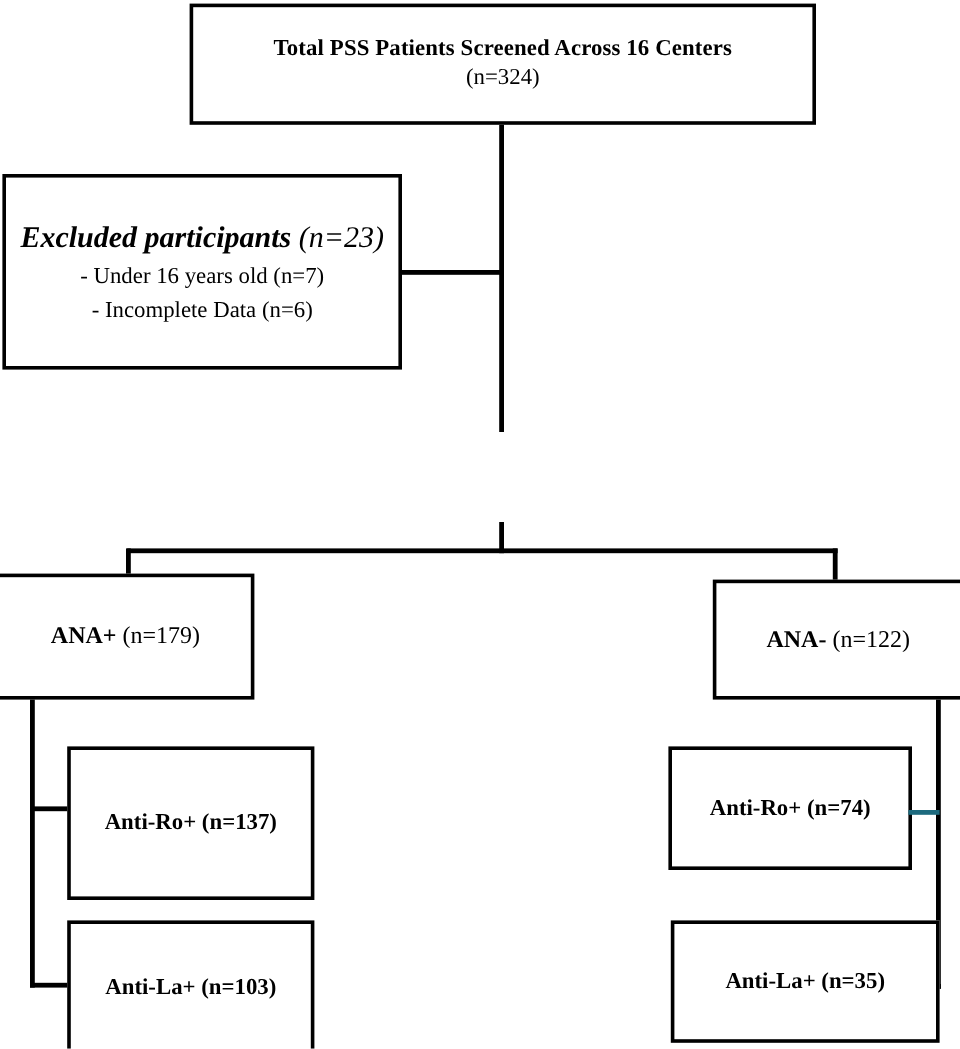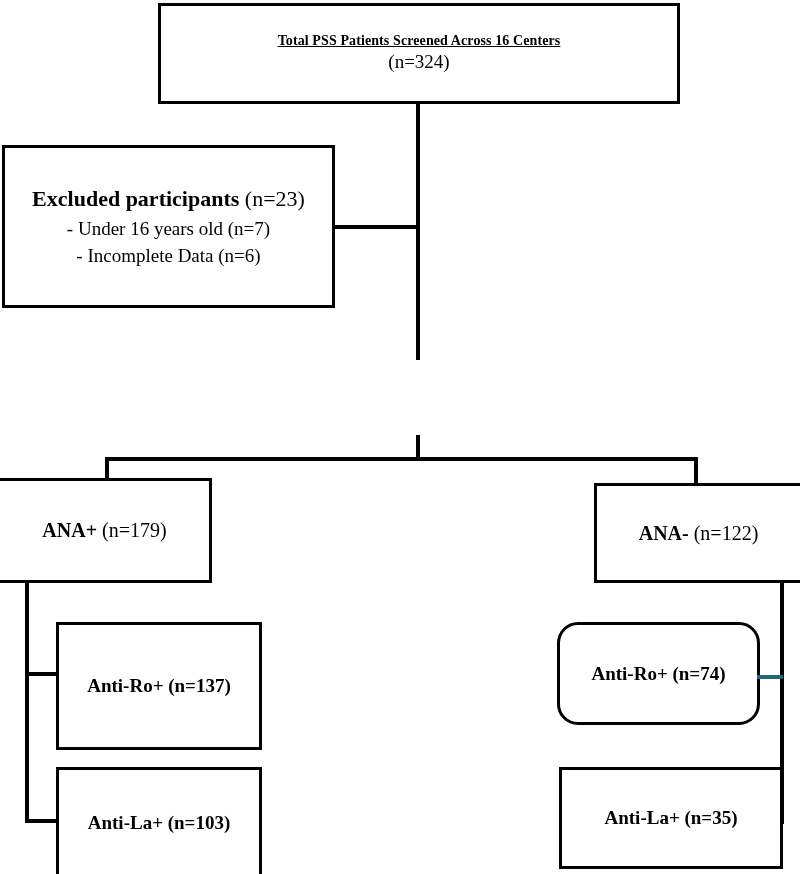--- a/index.html
+++ b/index.html
@@ -32,41 +32,41 @@
   .line {
     position: absolute;
     background: #000000;
     z-index: 1;
   }
   .line.teal {
     background: #1d6a7e;
     z-index: 4;
   }
   .ttl {
-    font-size: 14px;
+    font-size: 19px;
     font-weight: bold;
     line-height: 1.25;
     letter-spacing: 0.1px;
-    text-decoration: underline;
   }
   .sub {
     font-size: 19px;
     font-weight: normal;
     line-height: 1.3;
   }
   .b {
     font-weight: bold;
   }
   .n {
     font-weight: normal;
   }
   .excl-head {
-    font-size: 22px;
+    font-size: 25px;
     line-height: 1.45;
     white-space: nowrap;
+    font-style: italic;
   }
   .excl-item {
     font-size: 19px;
     font-weight: normal;
     line-height: 1.45;
     white-space: nowrap;
   }
   .excl-body {
     display: flex;
     flex-direction: column;
@@ -136,21 +136,21 @@
   </div>
 
   <div class="node" style="left:56px; top:622px; width:206px; height:128px;">
     <div class="leafttl">Anti-Ro+ (n=137)</div>
   </div>
 
   <div class="node" style="left:56px; top:767px; width:206px; height:111px;">
     <div class="leafttl">Anti-La+ (n=103)</div>
   </div>
 
-  <div class="node" style="left:557px; top:622px; width:203px; height:103px;border-radius:21px;">
+  <div class="node" style="left:557px; top:622px; width:203px; height:103px;">
     <div class="leafttl">Anti-Ro+ (n=74)</div>
   </div>
 
   <div class="node" style="left:559px; top:767px; width:224px; height:102px;">
     <div class="leafttl">Anti-La+ (n=35)</div>
   </div>
 
 </div>
 
 </body></html>

